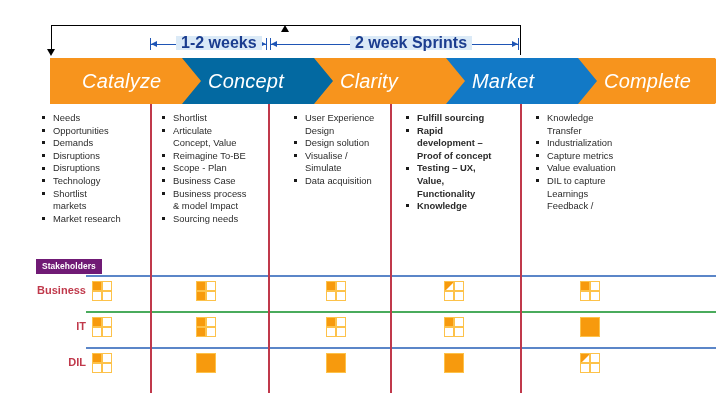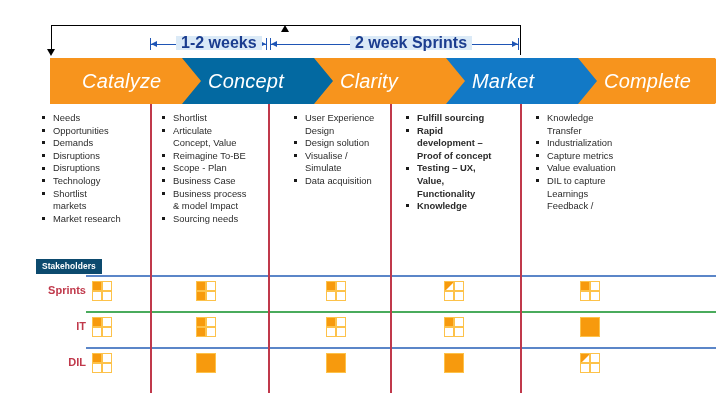--- a/index.html
+++ b/index.html
@@ -51,21 +51,21 @@
   }
   ul.blist li::before{
     content:"";position:absolute;left:2px;top:4.2px;
     width:3px;height:3px;background:#1a1a1a;
   }
   ul.blist li.cont{padding-left:13px;}
   ul.blist li.cont::before{display:none;}
 
   
   .sh-badge{
-    position:absolute;left:36px;top:259px;background:#0c4a6e;color:#ffffff;
+    position:absolute;left:36px;top:259px;background:#701a75;color:#ffffff;
     font-size:8.4px;padding:2px 6px 3px 6px;font-weight:bold;letter-spacing:.1px;
     font-family:"Liberation Sans", sans-serif;
   }
   .sh-row-label{
     position:absolute;color:#c0394b;font-weight:bold;font-size:11px;
     text-align:right;width:78px;left:8px;
     font-family:"Liberation Sans", sans-serif;
   }
   .sh-hline{position:absolute;height:1.6px;left:86px;width:630px;}
   .sh-hline.blue{background:#5b86c8;}
@@ -219,21 +219,21 @@
 
     <div class="sh-hline blue" style="top:275px;"></div>
     <div class="sh-hline green" style="top:311px;"></div>
     <div class="sh-hline blue" style="top:347px;"></div>
 
     <div class="sh-vline" style="left:150px;top:258px;height:135px;"></div>
     <div class="sh-vline" style="left:268px;top:258px;height:135px;"></div>
     <div class="sh-vline" style="left:390px;top:258px;height:135px;"></div>
     <div class="sh-vline" style="left:520px;top:258px;height:135px;"></div>
 
-    <div class="sh-row-label" style="top:284px;">Sprints</div>
+    <div class="sh-row-label" style="top:284px;">Business</div>
     <div class="sh-row-label" style="top:320px;">IT</div>
     <div class="sh-row-label" style="top:356px;">DIL</div>
 
     <div class="qicon" style="left:92px;top:281px;">
       <i class="tl on"></i>
       <i class="tr"></i>
       <i class="bl"></i>
       <i class="br"></i>
       <span class="grid-v"></span>
       <span class="grid-h"></span>

